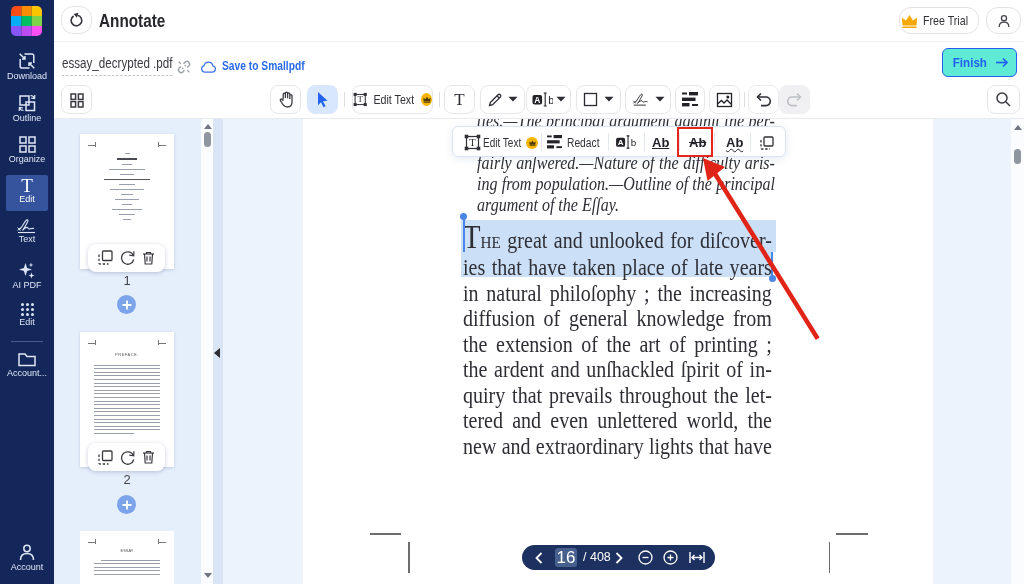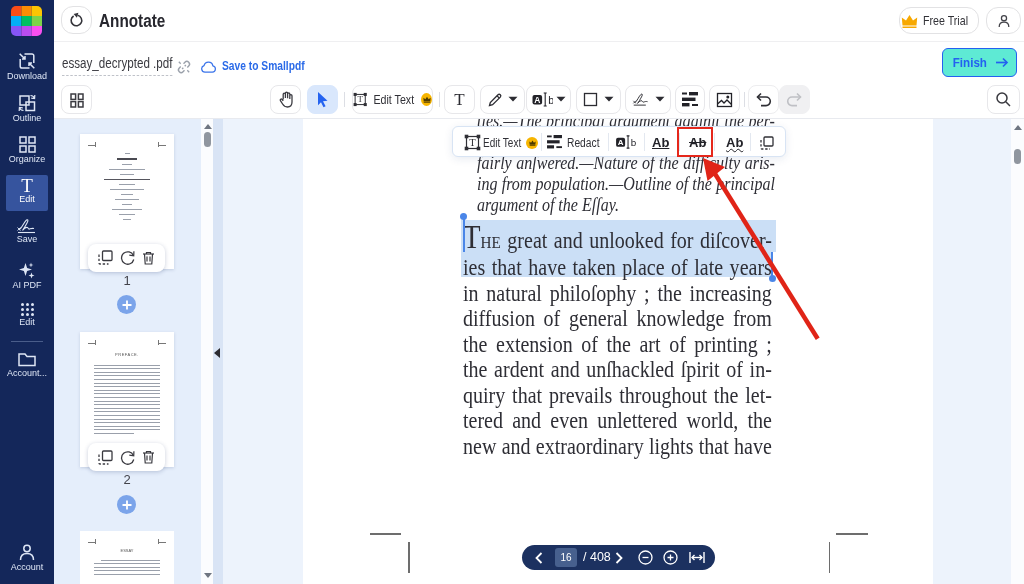--- a/index.html
+++ b/index.html
@@ -286,21 +286,21 @@
 
     <svg class="abs" style="left:590px; top:20px; z-index:11;" width="240" height="220" viewBox="0 0 240 220">
       <line x1="173.7" y1="199.7" x2="68" y2="30" stroke="#e02417" stroke-width="4.5"></line>
       <path d="M59 19 L81 28 L63.5 42 Z" fill="#e02417"></path>
     </svg>
 
     <div id="pill">
       <svg class="abs" style="left:13px; top:6.5px;" width="8" height="12" viewBox="0 0 8 12" fill="none" stroke="#fff" stroke-width="1.8">
           <path d="M6.5 1 L1.5 6 L6.5 11"></path>
         </svg>
-      <div class="abs" style="left:33px; top:3px; width:22px; height:19px; background:#47608e; border-radius:3px; text-align:center; font-size:10px; line-height:19px;">16</div>
+      <div class="abs" style="left:33px; top:3px; width:22px; height:19px; background:#47608e; border-radius:3px; text-align:center; font-size:17px; line-height:19px;">16</div>
       <div class="abs" style="left:61px; top:5px; font-size:12.5px;">/ 408</div>
       <svg class="abs" style="left:93px; top:6.5px;" width="8" height="12" viewBox="0 0 8 12" fill="none" stroke="#fff" stroke-width="1.8">
           <path d="M1.5 1 L6.5 6 L1.5 11"></path>
         </svg>
       <svg class="abs" style="left:116px; top:5px;" width="15" height="15" viewBox="0 0 15 15" fill="none" stroke="#fff" stroke-width="1.3">
           <circle cx="7.5" cy="7.5" r="6.5"></circle>
           <path d="M4.5 7.5 H10.5"></path>
         </svg>
       <svg class="abs" style="left:141px; top:5px;" width="15" height="15" viewBox="0 0 15 15" fill="none" stroke="#fff" stroke-width="1.3">
           <circle cx="7.5" cy="7.5" r="6.5"></circle>
@@ -367,21 +367,21 @@
     <div class="sitem" style="top:179px; color:#fff; z-index:2;">
       <span style="font-family:'Liberation Serif',serif; font-size:19px; line-height:14px; display:block;">T</span>
       <span class="lbl" style="margin-top:2px; display:block;">Edit</span>
     </div>
     <div class="sitem" style="top:218px;">
       <svg class="sicon" width="22" height="16" viewBox="0 0 22 16" fill="none" stroke="#dee6f5" stroke-width="1.1">
         <path d="M3 12 C6 10 8 4 10.5 2 C12 1 12.5 2.5 11 5 C9.5 8 7.5 11 6.5 12.5 C8 10.5 10 9 11.5 9.5 C12.5 10 12 11.5 13.5 11 C15 10.5 16 10 18 10.5"></path>
         <path d="M2 14.5 H19"></path>
           <path d="M1.5 9.5 L4.5 12.5 M4.5 9.5 L1.5 12.5" stroke-width="0.9"></path>
       </svg>
-      <span class="lbl">Save</span>
+      <span class="lbl">Text</span>
     </div>
     <div class="sitem" style="top:259.5px;">
       <svg class="sicon" width="20" height="20" viewBox="0 0 20 20" fill="#dee6f5">
         <path d="M8.5 3 L10.1 7.9 L15 9.5 L10.1 11.1 L8.5 16 L6.9 11.1 L2 9.5 L6.9 7.9 Z"></path>
         <path d="M14.5 12.5 L15.3 14.7 L17.5 15.5 L15.3 16.3 L14.5 18.5 L13.7 16.3 L11.5 15.5 L13.7 14.7 Z"></path>
         <path d="M14 2.5 L14.6 4.4 L16.5 5 L14.6 5.6 L14 7.5 L13.4 5.6 L11.5 5 L13.4 4.4 Z"></path>
       </svg>
       <span class="lbl">AI PDF</span>
     </div>
     <div class="sitem" style="top:301.5px;">

